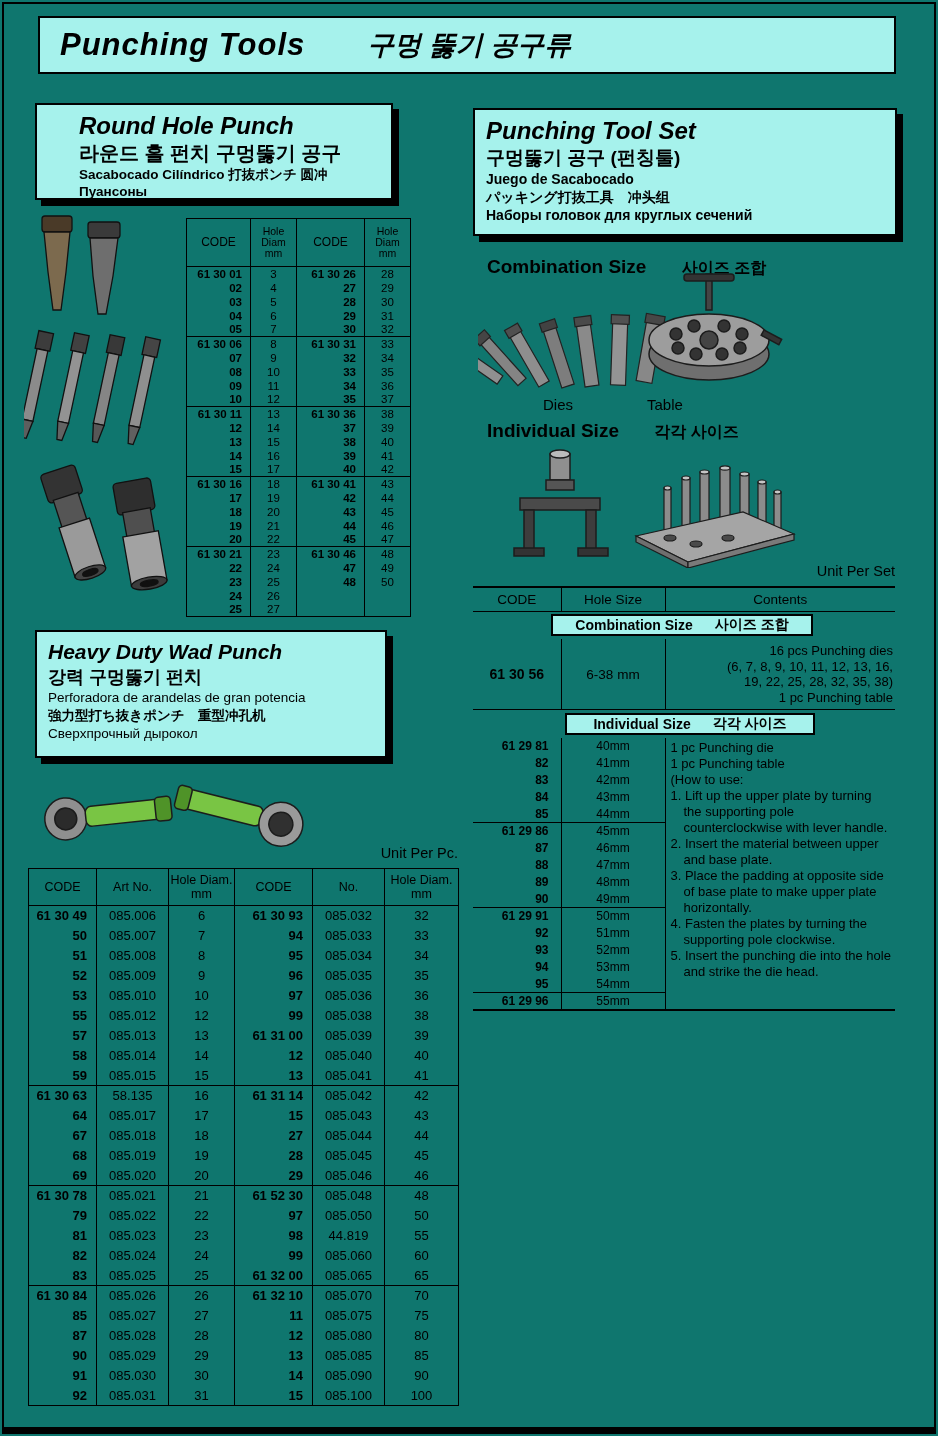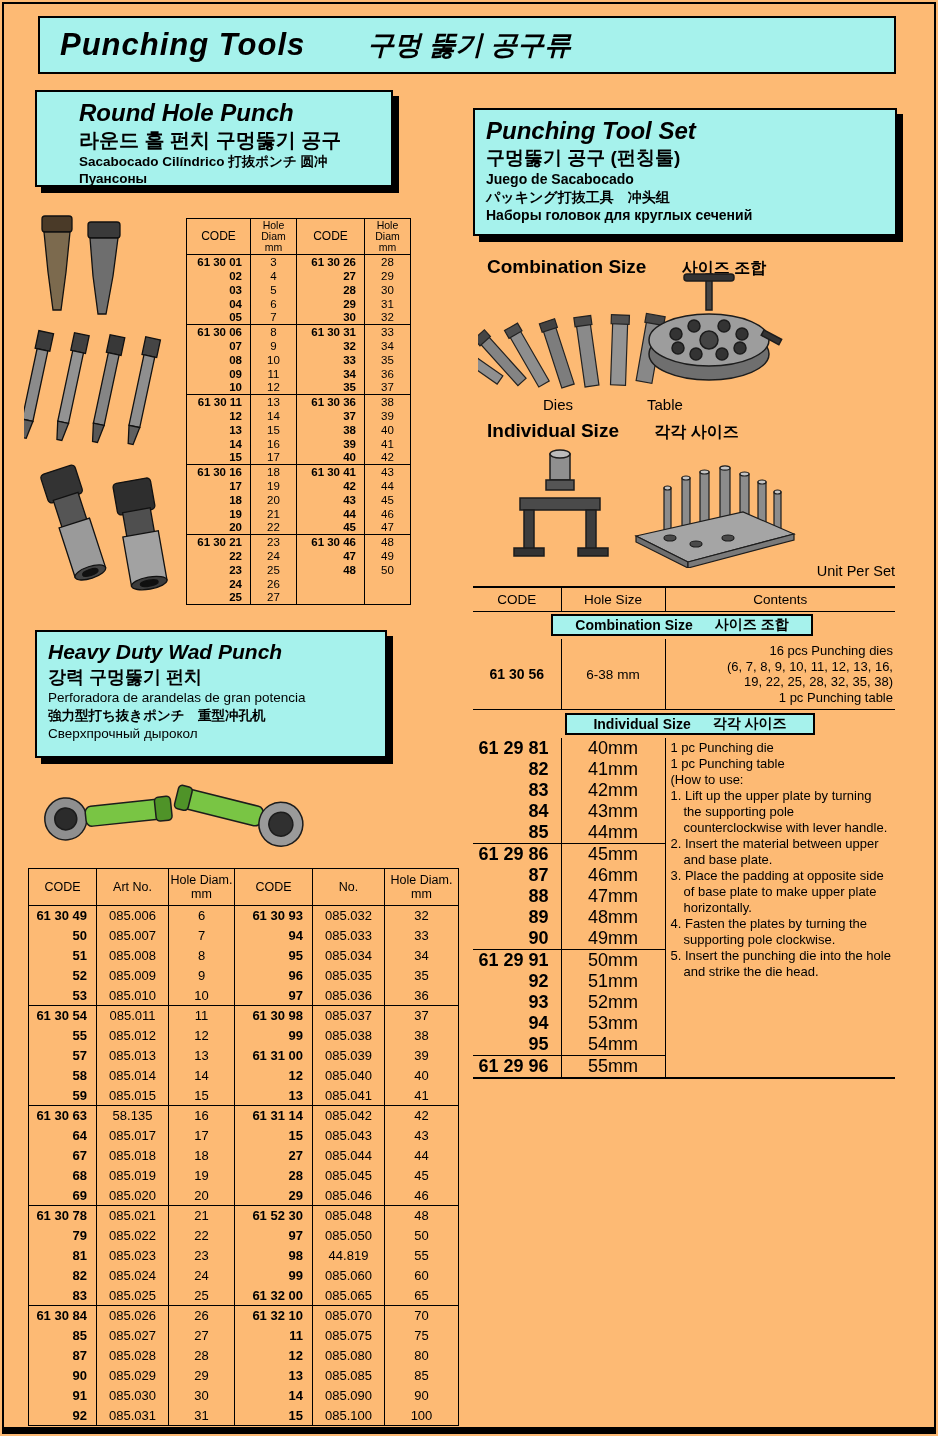--- a/index.html
+++ b/index.html
@@ -1,19 +1,19 @@
 <!DOCTYPE html>
 <html style="--cyan: #a6f2ec;"><head>
 <meta charset="utf-8">
 <style>
   * { margin:0; padding:0; box-sizing:border-box; }
   html,body { background:#ddd; }
   .page {
     position:relative; width:938px; height:1436px; margin:0 auto;
-    background:#fdba74; overflow:hidden;
+    background:#0f766e; overflow:hidden;
     font-family:"Liberation Sans","DejaVu Sans",sans-serif; color:#000;
   }
   .frame { position:absolute; inset:2px; border:2px solid #000; border-bottom-width:7px; pointer-events:none; }
 
   
   .banner {
     position:absolute; left:38px; top:16px; width:858px; height:58px;
     background:var(--cyan); border:2px solid #000;
     display:flex; align-items:center; padding-left:20px;
     font-style:italic; font-weight:bold;
@@ -23,21 +23,21 @@
 
   
   .hdr-box {
     position:absolute; background:var(--cyan);
     border:2px solid #000; box-shadow:6px 6px 0 #000;
     padding:7px 11px 6px 11px; overflow:hidden;
   }
   .hdr-box .t1 { font-style:italic; font-weight:bold; }
   .hdr-box .t2 { font-weight:bold; }
   .hdr-box .t3 { font-weight:bold; }
-  .box-round { left:35px; top:90px; width:358px; height:97px;padding-left:42px; }
+  .box-round { left:35px; top:103px; width:358px; height:97px;padding-left:42px; }
   .box-round .t1 { font-size:24px; line-height:28px; }
   .box-round .t2 { font-size:20px; line-height:26px; }
   .box-round .t3 { font-size:13.5px; line-height:17px; }
   .box-set { left:473px; top:108px; width:424px; height:128px; }
   .box-set .t1 { font-size:24px; line-height:28px; }
   .box-set .t2 { font-size:19px; line-height:25px; }
   .box-set .t3 { font-weight:bold; font-size:14px; line-height:18px; }
   .box-wad { left:35px; top:630px; width:352px; height:128px; }
   .box-wad .t1 { font-size:21px; line-height:26px; }
   .box-wad .t2 { font-size:18px; line-height:24px; }
@@ -47,21 +47,21 @@
   
   .photo { position:absolute; }
 
   
   .round-table {
     position:absolute; left:186px; top:218px; width:224px;
     border-collapse:collapse; table-layout:fixed; border:1.5px solid #000;
   }
   .round-table th {
     border:1px solid #000; font-weight:normal; font-size:10.5px;
-    height:36px; text-align:center; line-height:11px; padding:1px;
+    height:36px; text-align:center; line-height:11px; padding:7px;
   }
   .round-table th.codeh { font-size:12px; }
   .round-table td {
     border-left:1px solid #000; height:14px; font-size:11.5px;
     padding:0 2px; white-space:nowrap; overflow:hidden;
   }
   .round-table td.col0, .round-table td.col2 { text-align:right; padding-right:8px; }
   .round-table td.col1, .round-table td.col3 { text-align:center; }
   .round-table td.b { font-weight:bold; }
   .round-table tr.group-start td { border-top:1px solid #000; }
@@ -105,21 +105,21 @@
   .band-box {
     margin-left:78px; width:262px; height:22px; background:var(--cyan);
     border:2px solid #000; display:flex; align-items:center; justify-content:center;
     font-weight:bold; font-size:14px; gap:22px;
   }
   .band-box2 { margin-left:92px; width:250px; }
   .comb-row td { border-bottom:1.5px solid #000; vertical-align:middle; }
   .comb-row .code-cell { text-align:center; font-weight:bold; font-size:14px; }
   .comb-row .size-cell { text-align:center; font-size:13.5px; }
   .comb-row .contents-cell { font-size:13px; line-height:15.5px; padding:4px 2px 4px 5px;text-align:right; }
-  #individual-body td { height:17px; font-size:18px; }
+  #individual-body td { height:17px; font-size:12px; }
   #individual-body td.icode { text-align:right; padding-right:12px; font-weight:bold; border-left:none; }
   #individual-body td.isize { text-align:center; border-left:1px solid #000; }
   #individual-body tr.group-start td.icode,
   #individual-body tr.group-start td.isize { border-top:1px solid #000; }
   #individual-body td.icontents {
     border-left:1px solid #000; vertical-align:top;
     font-size:13px; line-height:16px; padding:2px 2px 0 5px;
   }
   .howto { padding-left:13px; text-indent:-13px; }
 </style>
@@ -378,20 +378,21 @@
       </g>
       <g transform="rotate(14 220 50)">
         <rect x="158" y="38" width="80" height="20" rx="6" fill="#79c544"></rect>
         <rect x="150" y="36" width="14" height="24" rx="4" fill="#4f9328"></rect>
         <circle cx="258" cy="50" r="22" fill="#9a9a9a"></circle>
         <circle cx="258" cy="50" r="12" fill="#303030"></circle>
       </g>
     </g>
   </svg>
 
+  <div class="unit-pc">Unit Per Pc.</div>
 
   <table class="wad-table">
     <colgroup>
       <col style="width:68px">
         <col style="width:72px">
         <col style="width:66px">
       <col style="width:78px">
         <col style="width:72px">
         <col style="width:74px">
     </colgroup>
@@ -440,28 +441,20 @@
           <td class="col4">085.035</td>
           <td class="col5">35</td>
         </tr>
         <tr>
           <td class="col0 b">53</td>
           <td class="col1">085.010</td>
           <td class="col2">10</td>
           <td class="col3 b">97</td>
           <td class="col4">085.036</td>
           <td class="col5">36</td>
-        </tr>
-        <tr class="group-start">
-          <td class="col0 b">61 30 54</td>
-          <td class="col1">085.011</td>
-          <td class="col2">11</td>
-          <td class="col3 b">61 30 98</td>
-          <td class="col4">085.037</td>
-          <td class="col5">37</td>
         </tr>
         <tr>
           <td class="col0 b">55</td>
           <td class="col1">085.012</td>
           <td class="col2">12</td>
           <td class="col3 b">99</td>
           <td class="col4">085.038</td>
           <td class="col5">38</td>
         </tr>
         <tr>

